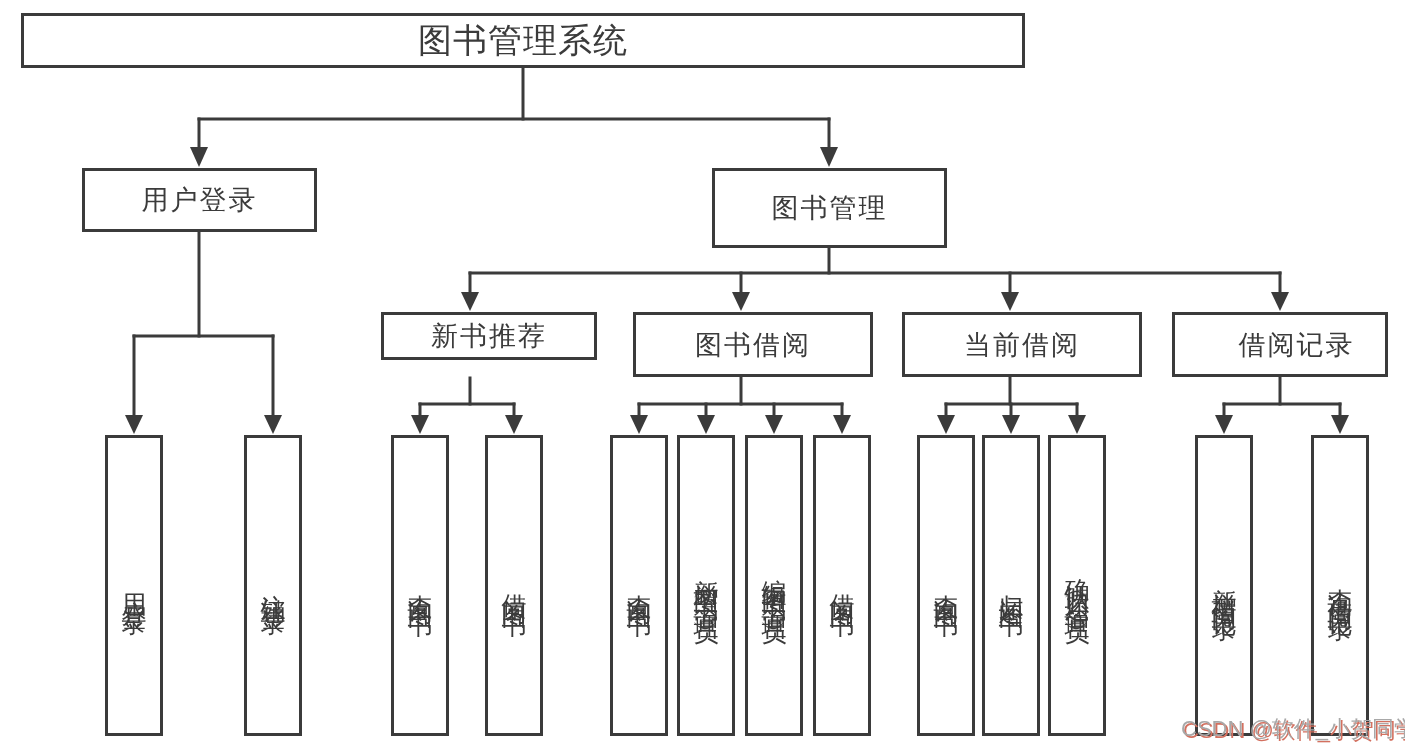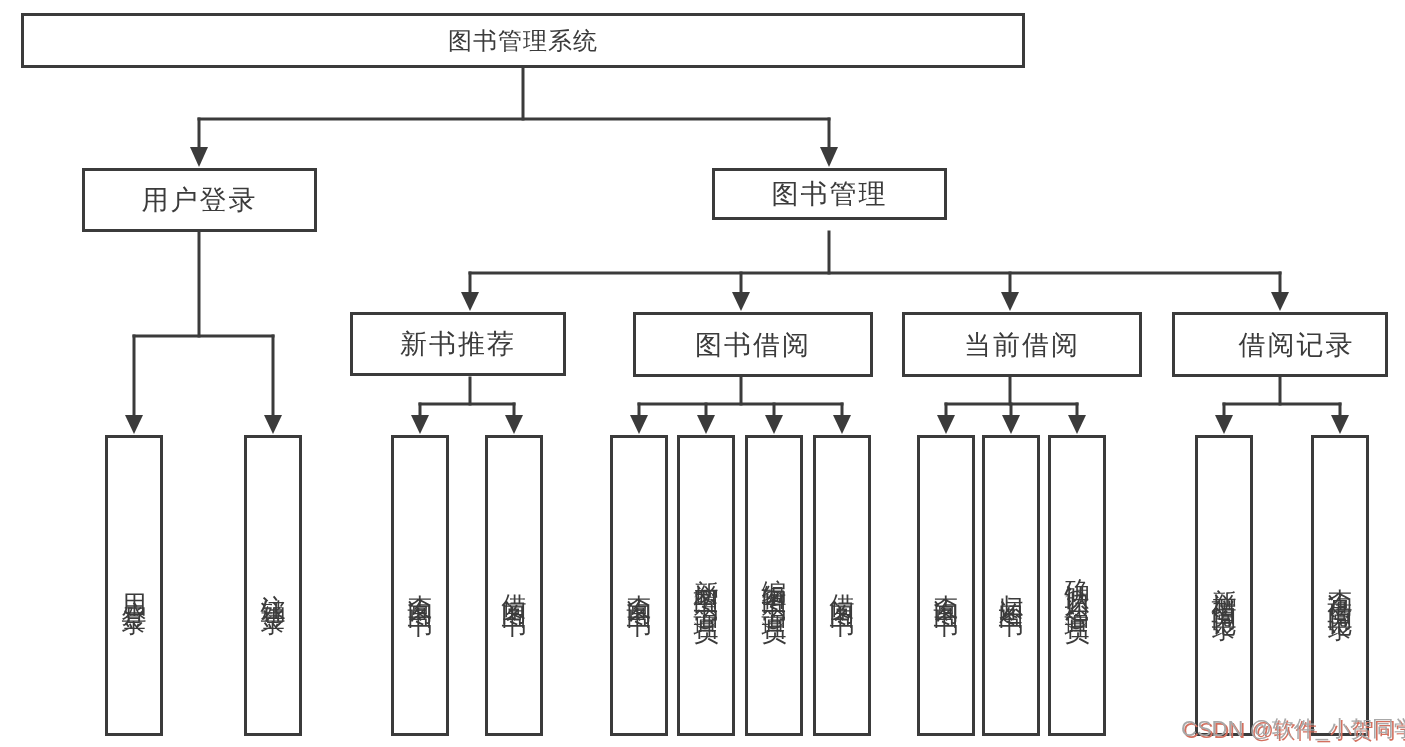--- a/index.html
+++ b/index.html
@@ -10,21 +10,21 @@
     color:var(--text,#3b3b3b);
     overflow:hidden;
   }
   .edges { position:absolute; left:0; top:0; color:var(--line,#3b3b3b); }
   .box {
     position:absolute; box-sizing:border-box;
     border:3px solid var(--line,#3b3b3b); background:#ffffff;
     display:flex; align-items:center; justify-content:center;
   }
   .label-h { font-size:27px; letter-spacing:2px; white-space:nowrap; }
-  .root-box .label-h { font-size:24px; letter-spacing:1px; }
+  .root-box .label-h { font-size:34px; letter-spacing:1px; }
   .label-v {
     writing-mode:vertical-rl; text-orientation:mixed;
     font-size:25px; letter-spacing:6px; line-height:1;
   }
   .watermark {
     position:absolute; left:1181px; top:714px; z-index:5;
     font-size:22px; white-space:nowrap;
     color:var(--watermark-text,#a6a6a6);
     text-shadow:2px 2px 0 var(--watermark-shadow,#d3705f);
   }
@@ -93,25 +93,25 @@
     </g>
   </svg>
 
   <div class="box root-box" style="left:21px; top:13px; width:1004px; height:55px;">
     <span class="label-h">图书管理系统</span>
   </div>
 
   <div class="box" style="left:82px; top:168px; width:235px; height:64px;">
     <span class="label-h">用户登录</span>
   </div>
-  <div class="box" style="left:712px; top:168px; width:235px; height:52px;">
+  <div class="box" style="left:712px; top:168px; width:235px; height:80px;">
     <span class="label-h">图书管理</span>
   </div>
 
-  <div class="box" style="left:350px; top:312px; width:216px; height:64px;">
+  <div class="box" style="left:381px; top:312px; width:216px; height:48px;">
     <span class="label-h">新书推荐</span>
   </div>
   <div class="box" style="left:633px; top:312px; width:240px; height:65px;">
     <span class="label-h">图书借阅</span>
   </div>
   <div class="box" style="left:902px; top:312px; width:240px; height:65px;">
     <span class="label-h">当前借阅</span>
   </div>
   <div class="box" style="left:1172px; top:312px; width:216px; height:65px;padding-left:33px;">
     <span class="label-h">借阅记录</span>

